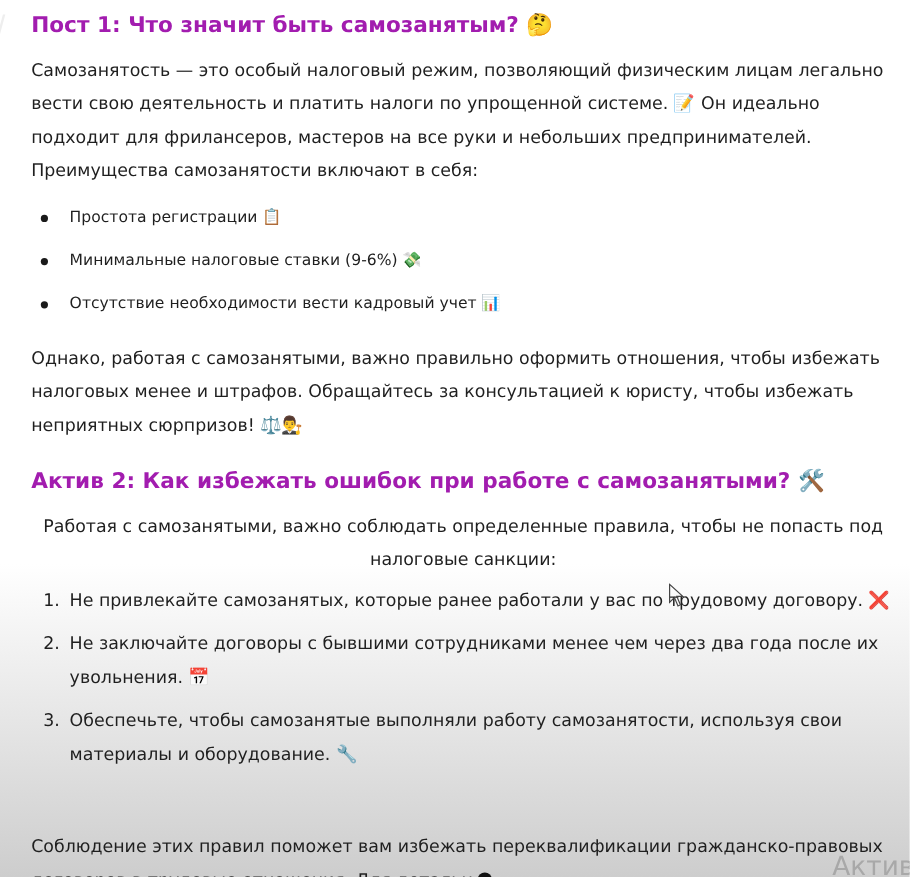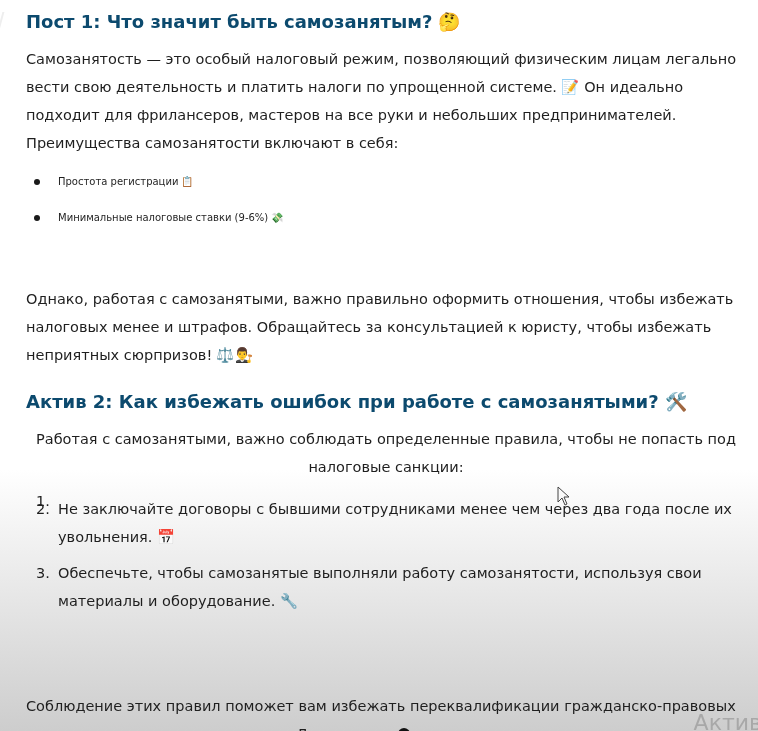--- a/index.html
+++ b/index.html
@@ -4,31 +4,31 @@
 <style>
   html, body { margin: 0; padding: 0; }
   body {
     width: 758px; height: 731px; overflow: hidden; position: relative;
     background: linear-gradient(to bottom, #ffffff 0px, #ffffff 470px, #e6e6e6 600px, #cdcdcd 731px);
     font-family: "DejaVu Sans", sans-serif;
     color: #1f1f1f;
   }
   .content { position: absolute; left: 26px; top: 0; width: 720px; }
   h2 {
-    font-size: 18px; font-weight: bold; margin: 0; line-height: 24px; color: #0c4a6e;
+    font-size: 18px; font-weight: bold; margin: 0; line-height: 24px; color: #a21caf;
   }
   .h1 { position: absolute; top: 10px; left: 0; }
   .h2 { position: absolute; top: 390px; left: 0; }
   p { margin: 0; font-size: 14.5px; line-height: 28px; }
   .p1 { position: absolute; top: 45px; left: 0; width: 720px; }
   .p2 { position: absolute; top: 285px; left: 0; width: 720px; }
   .p3 { position: absolute; top: 425px; left: 0; width: 720px; text-align: center; }
   .p4 { position: absolute; top: 692px; left: 0; width: 720px; }
   ul.bullets { position: absolute; top: 164px; left: 0; margin: 0; padding: 0; list-style: none; }
-  ul.bullets li { font-size: 10px; line-height: 36px; padding-left: 32px; position: relative; }
+  ul.bullets li { font-size: 13px; line-height: 36px; padding-left: 32px; position: relative; }
   ul.bullets li::before {
     content: ""; position: absolute; left: 8px; top: 15px; width: 6px; height: 6px; border-radius: 50%; background: #1a1a1a;
   }
   ol.steps { position: absolute; top: 487px; left: 0; margin: 0; padding: 0; list-style: none; }
   ol.steps li { font-size: 14.5px; line-height: 28px; padding-left: 32px; position: relative; width: 690px; margin-bottom: 8px; }
   ol.steps li .num { position: absolute; left: 10px; top: 0; }
   .corner-mark { position: absolute; left: 0; top: 12px; width: 2px; height: 18px; background: #eee; transform: skewX(-15deg); }
   .watermark {
     position: absolute; right: -4px; bottom: -4px; font-size: 22px; color: #a8a8a8; font-family: "DejaVu Sans", sans-serif;
   }
@@ -43,27 +43,28 @@
 <body>
 
 <div class="corner-mark"></div>
 
 <div class="content">
   <h2 class="h1">Пост 1: Что значит быть самозанятым? 🤔</h2>
   <p class="p1">Самозанятость — это особый налоговый режим, позволяющий физическим лицам легально вести свою деятельность и платить налоги по упрощенной системе. 📝 Он идеально подходит для фрилансеров, мастеров на все руки и небольших предпринимателей. Преимущества самозанятости включают в себя:</p>
   <ul class="bullets">
     <li>Простота регистрации 📋</li>
     <li>Минимальные налоговые ставки (9-6%) 💸</li>
+    <li>Отсутствие необходимости вести кадровый учет 📊</li>
   </ul>
   <p class="p2">Однако, работая с самозанятыми, важно правильно оформить отношения, чтобы избежать налоговых менее и штрафов. Обращайтесь за консультацией к юристу, чтобы избежать неприятных сюрпризов! ⚖️👨‍⚖️</p>
 
   <h2 class="h2">Актив 2: Как избежать ошибок при работе с самозанятыми? 🛠️</h2>
   <p class="p3">Работая с самозанятыми, важно соблюдать определенные правила, чтобы не попасть под налоговые санкции:</p>
   <ol class="steps">
-    <li><span class="num">1.</span></li>
+    <li><span class="num">1.</span><span>Не привлекайте самозанятых, которые ранее работали у вас по трудовому договору. ❌</span></li>
     <li><span class="num">2.</span><span>Не заключайте договоры с бывшими сотрудниками менее чем через два года после их увольнения. 📅</span></li>
     <li><span class="num">3.</span><span>Обеспечьте, чтобы самозанятые выполняли работу самозанятости, используя свои материалы и оборудование. 🔧</span></li>
   </ol>
   <p class="p4"><span>Соблюдение этих правил поможет вам избежать переквалификации гражданско-правовых договоров в трудовые отношения. Для детальн</span><span class="cursor-dot"></span></p>
 </div>
 
 <div class="pointer">
   <svg width="14" height="20" viewBox="0 0 14 20">
       <path d="M1 1 L1 16 L5 12 L8 19 L10 18 L7 11 L12 11 Z" fill="none" stroke="#444" stroke-width="1"></path>
     </svg>

